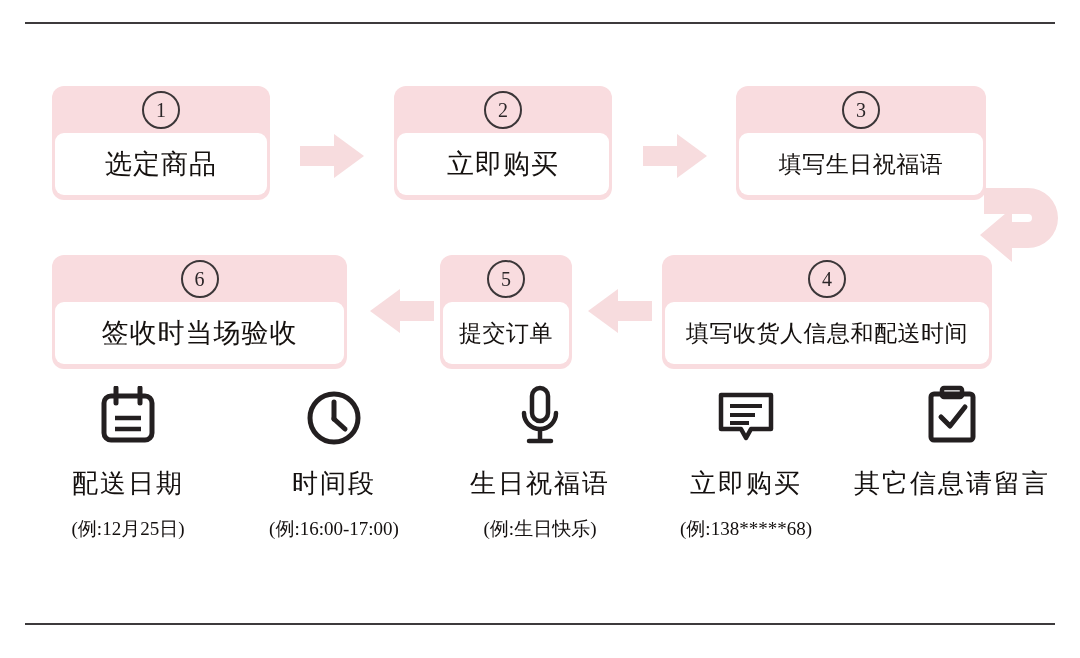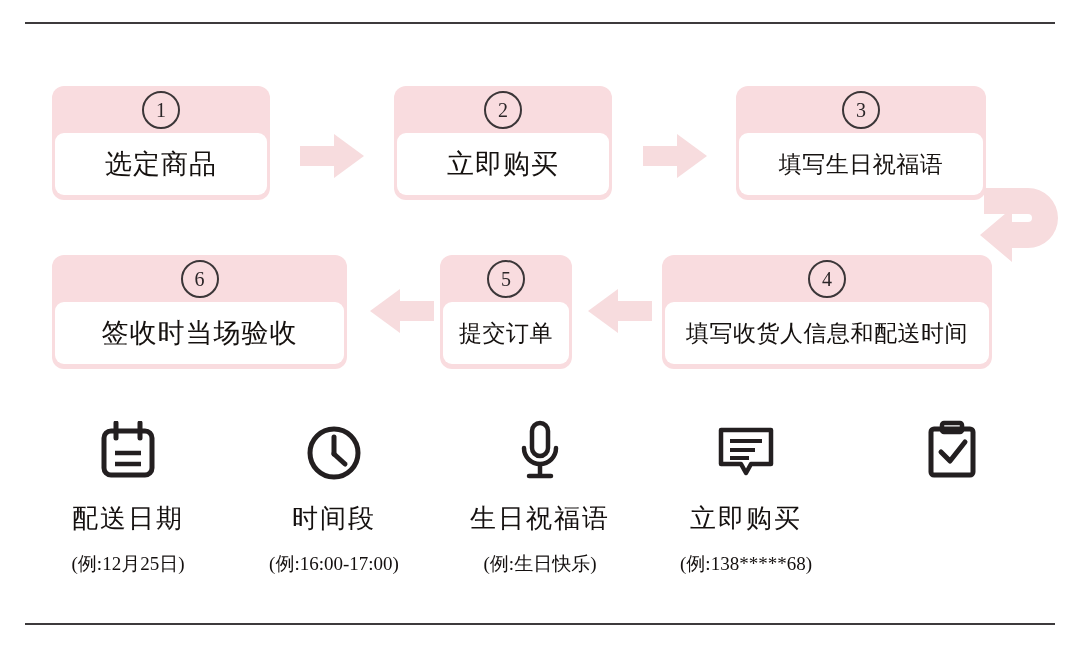--- a/index.html
+++ b/index.html
@@ -89,21 +89,21 @@
   #arrow1 { left: 300px; top: 133px; width: 64px; height: 46px; }
   #arrow2 { left: 643px; top: 133px; width: 64px; height: 46px; }
   #arrow-left-1 { left: 370px; top: 288px; width: 64px; height: 46px; }
   #arrow-left-2 { left: 588px; top: 288px; width: 64px; height: 46px; }
   #arrow-uturn  { left: 978px; top: 186px; width: 96px; height: 82px; }
 
   
   .features {
     position: absolute;
     left: 25px;
-    top: 419px;
+    top: 384px;
     width: 1030px;
     display: flex;
   }
   .feature {
     flex: 1 1 0;
     display: flex;
     flex-direction: column;
     align-items: center;
   }
   .feature .icon {
@@ -259,15 +259,16 @@
   </div>
 
   <div class="feature">
     <div class="icon">
       <svg width="54" height="62" viewBox="0 0 54 62" aria-hidden="true">
         <rect x="6" y="9" width="42" height="46" rx="3" ry="3" fill="none" stroke="#231f20" stroke-width="5"></rect>
         <rect x="17" y="3" width="20" height="9" rx="2" ry="2" fill="none" stroke="#231f20" stroke-width="4.5"></rect>
         <polyline points="16,32 25,41 40,22" fill="none" stroke="#231f20" stroke-width="5" stroke-linecap="round" stroke-linejoin="round"></polyline>
       </svg>
     </div>
+    <div class="f-title">其它信息请留言</div>
   </div>
 
 </div>
 
 </body></html>

